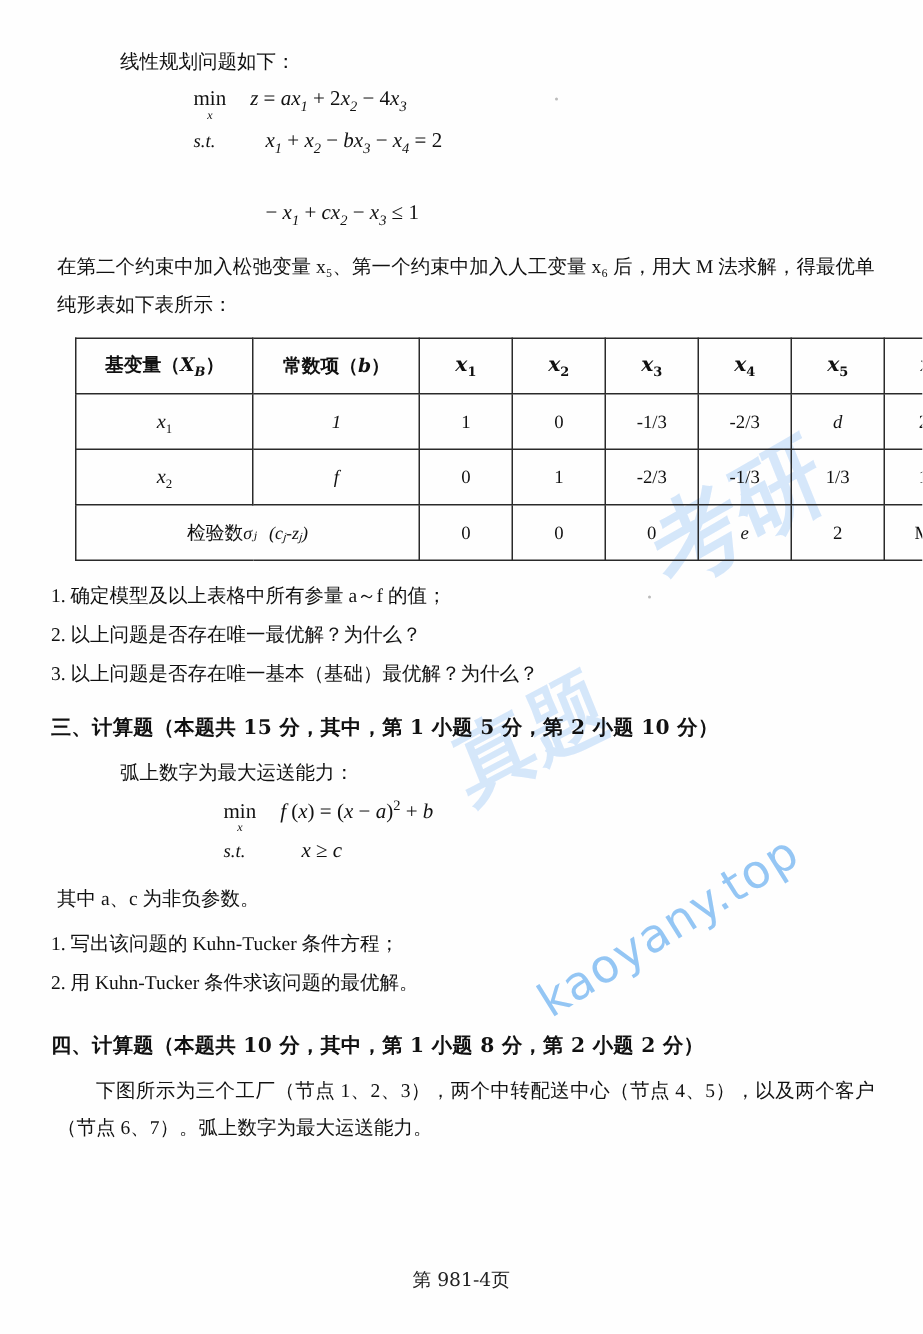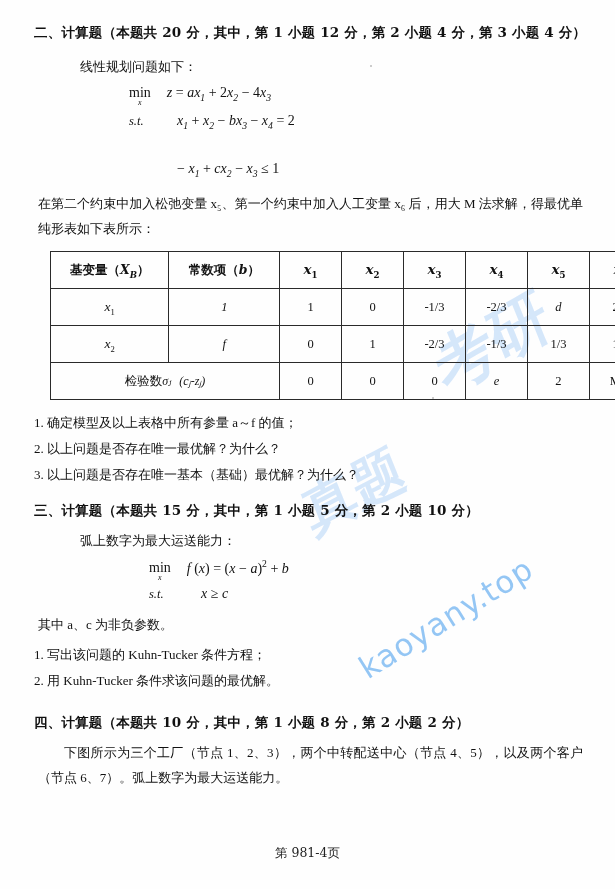--- a/index.html
+++ b/index.html
@@ -172,21 +172,20 @@
   <div class="wm-layer">
     <div class="wm-cn a" style="left:430px; top:300px;">考研</div>
     <div class="wm-cn b" style="left:300px; top:455px;">真题</div>
     <div class="wm-url" style="left:347px; top:600px;">kaoyany.top</div>
     <div class="dot-noise" style="left:370px; top:65px;"></div>
     <div class="dot-noise" style="left:432px; top:397px;"></div>
   </div>
 
   <div class="content">
 
-    <div class="sec-head">二、计算题（本题共 20 分，其中，第 1 小题 12 分，第 2 小题 4 分，第 3 小题 4 分）</div>
 
     <p class="para sub-indent">线性规划问题如下：</p>
 
     <div class="mathblock" style="margin-left:95px; margin-top:6px;">
       <div class="mrow">
         <span class="op">min<span class="sub">x</span></span>
         <span class="math expr">
           <span class="ital">z</span> <span class="upr">=</span>
           <span class="ital">a</span><span class="ital">x</span><sub>1</sub>
           <span class="upr">+ 2</span><span class="ital">x</span><sub>2</sub>

